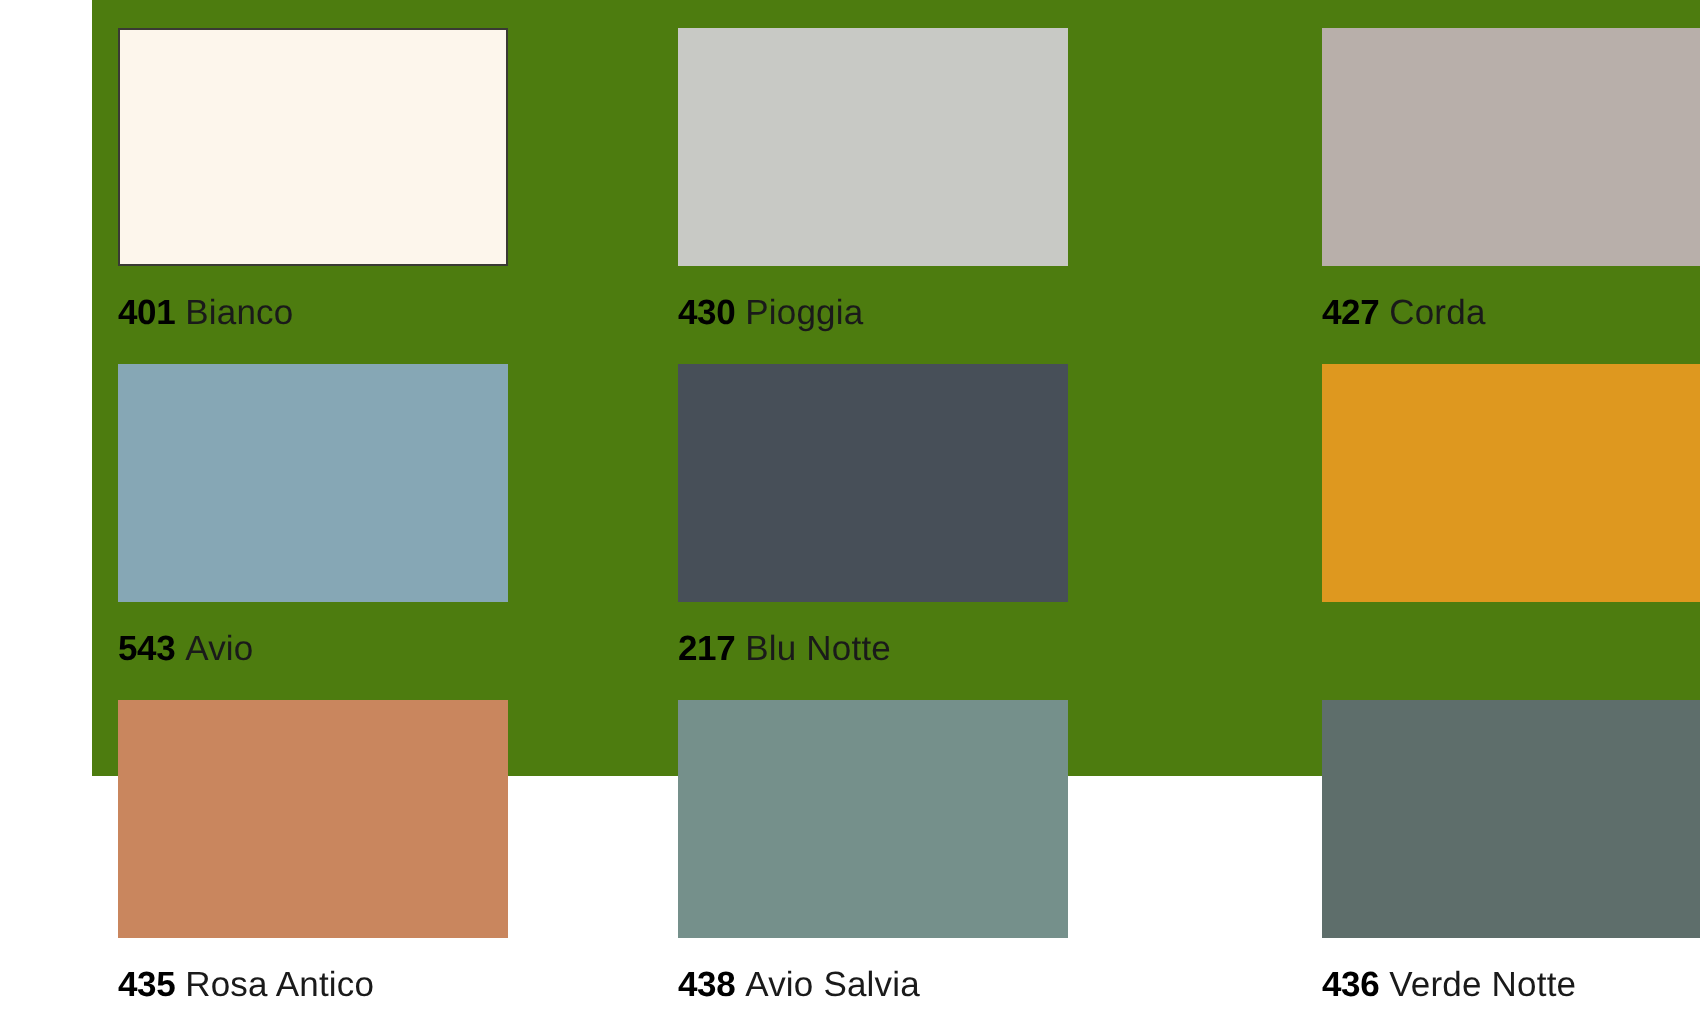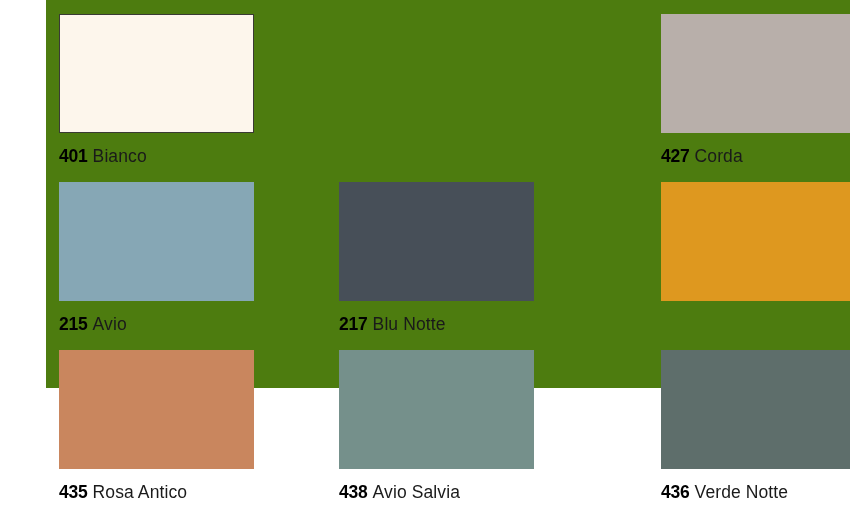--- a/index.html
+++ b/index.html
@@ -70,27 +70,31 @@
   }
 </style>
 </head>
 <body>
 
 <div id="palette-grid">
     <div class="swatch-cell col-0 row-0">
       <div class="swatch-chip bordered" style="background: rgb(253, 246, 236);"></div>
       <div class="swatch-label"><span class="swatch-code">401</span><span class="swatch-name">Bianco</span></div>
     </div>
+    <div class="swatch-cell col-1 row-0">
+      <div class="swatch-chip" style="background: rgb(200, 201, 197);"></div>
+      <div class="swatch-label"><span class="swatch-code">430</span><span class="swatch-name">Pioggia</span></div>
+    </div>
     <div class="swatch-cell col-2 row-0">
       <div class="swatch-chip" style="background: rgb(184, 175, 170);"></div>
       <div class="swatch-label"><span class="swatch-code">427</span><span class="swatch-name">Corda</span></div>
     </div>
     <div class="swatch-cell col-0 row-1">
       <div class="swatch-chip" style="background: rgb(134, 167, 181);"></div>
-      <div class="swatch-label"><span class="swatch-code">215</span><span class="swatch-name">Avio</span></div>
+      <div class="swatch-label"><span class="swatch-code">543</span><span class="swatch-name">Avio</span></div>
     </div>
     <div class="swatch-cell col-1 row-1">
       <div class="swatch-chip" style="background: rgb(71, 79, 88);"></div>
       <div class="swatch-label"><span class="swatch-code">217</span><span class="swatch-name">Blu Notte</span></div>
     </div>
     <div class="swatch-cell col-2 row-1">
       <div class="swatch-chip" style="background: rgb(222, 152, 31);"></div>
     </div>
     <div class="swatch-cell col-0 row-2">
       <div class="swatch-chip" style="background: rgb(201, 134, 94);"></div>

